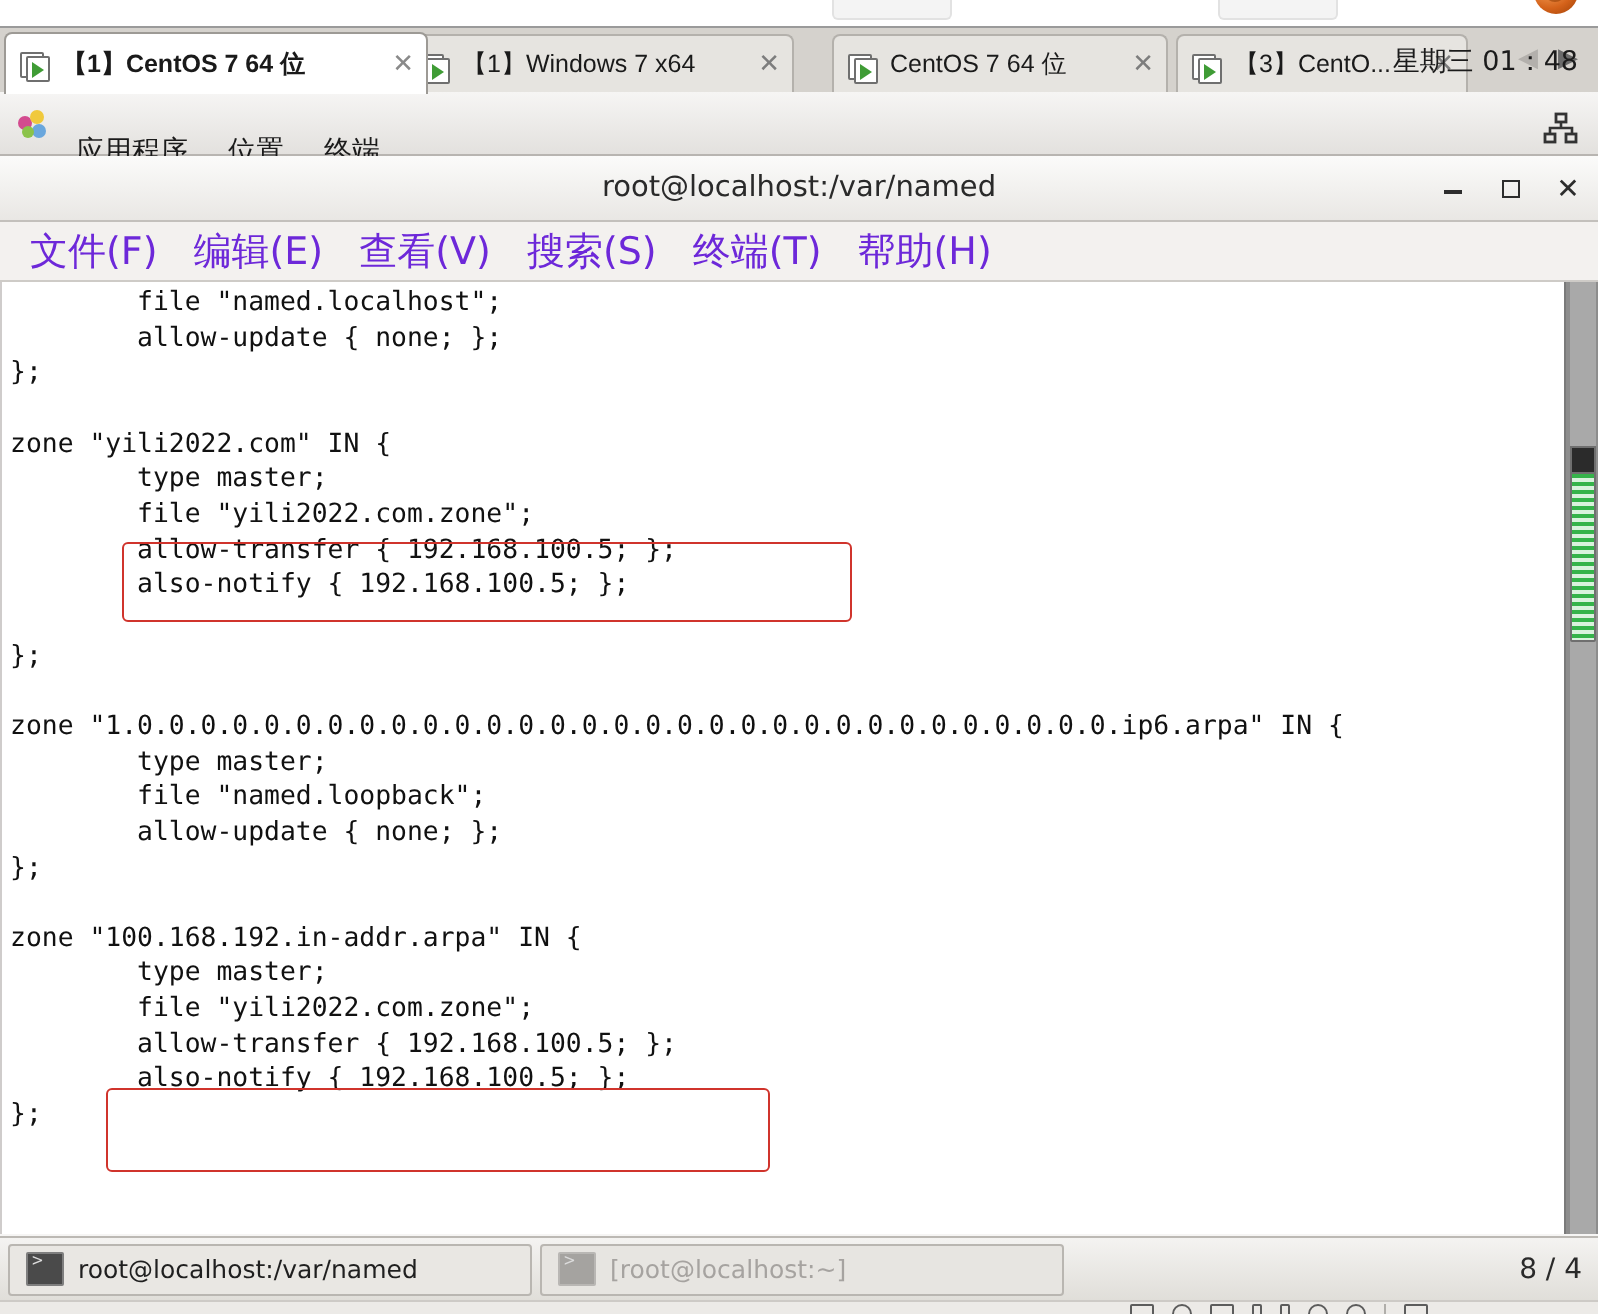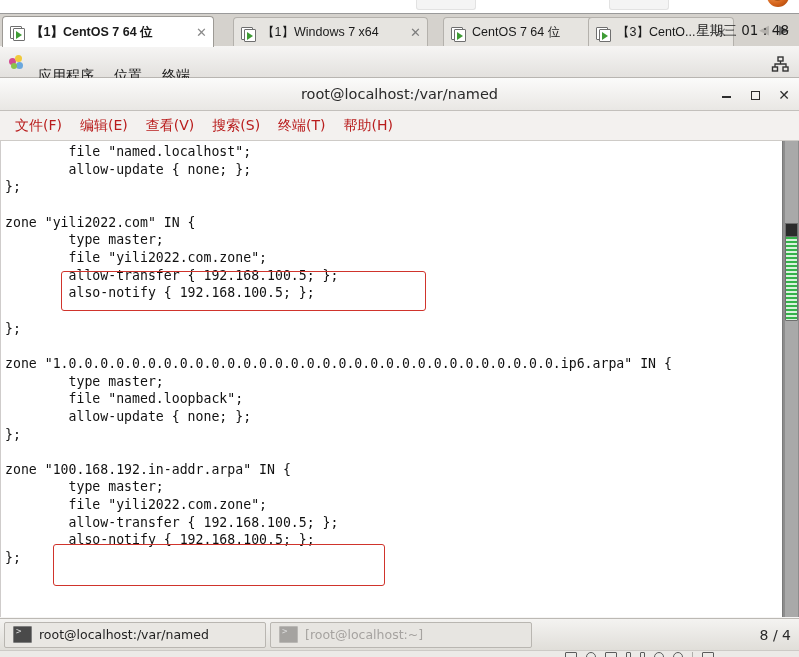--- a/index.html
+++ b/index.html
@@ -100,21 +100,21 @@
      align-items:center; gap:15px; }
   .tbtn { font-size:14px; color:#2d2d2d; width:14px; text-align:center;
           font-family:"DejaVu Sans", sans-serif; }
   .tbtn .sq { display:inline-block; width:7px; height:7px; border:1.6px solid #2d2d2d; }
   .tbtn .mn { display:inline-block; width:9px; height:2px; background:#2d2d2d; vertical-align:2px;}
 
   .term-menu {
     height:30px; background:#f3f1ef; border-bottom:1px solid #cecbc7;
     display:flex; align-items:center; padding-left:6px; box-sizing:border-box;
   }
-  .tm-item { font-size:14px; color:#b91c1c; padding:3px 9px; white-space:nowrap;
+  .tm-item { font-size:19px; color:#6d28d9; padding:3px 9px; white-space:nowrap;
              font-family:"DejaVu Sans", sans-serif; }
 
   .term-body {
     position:relative; height:476px; background:#ffffff;
     border-left:1px solid #cfcccb;
     box-sizing:border-box;
     overflow:hidden;
   }
   .term-text {
     position:absolute; left:4px; top:2px; right:22px;
@@ -199,31 +199,31 @@
     <div class="vm-tab active" style="left:2px; width:212px;">
       <span class="vmicon">
         <span class="sheet"></span>
           <span class="sheet2"></span>
           <span class="play"></span>
       </span>
       <span class="vm-tab-label">【1】CentOS 7 64 位</span>
       <span class="vm-tab-close">✕</span>
     </div>
 
-    <div class="vm-tab" style="left:233px; width:195px;">
+    <div class="vm-tab" style="left:202px; width:195px;">
       <span class="vmicon">
         <span class="sheet"></span>
           <span class="sheet2"></span>
           <span class="play"></span>
       </span>
       <span class="vm-tab-label">【1】Windows 7 x64</span>
       <span class="vm-tab-close">✕</span>
     </div>
 
-    <div class="vm-tab" style="left:416px; width:168px;margin-left:27px;">
+    <div class="vm-tab" style="left:416px; width:168px;">
       <span class="vmicon">
         <span class="sheet"></span>
           <span class="sheet2"></span>
           <span class="play"></span>
       </span>
       <span class="vm-tab-label">CentOS 7 64 位</span>
       <span class="vm-tab-close">✕</span>
     </div>
 
     <div class="vm-tab" style="left:588px; width:146px;">

